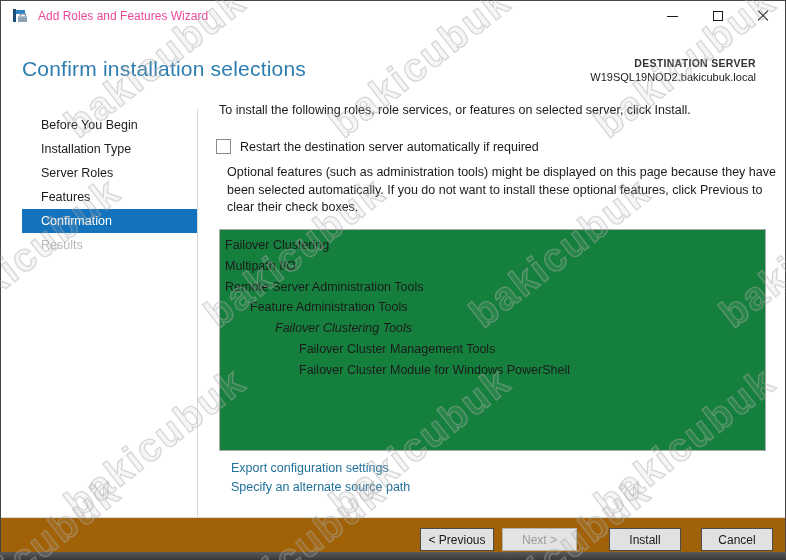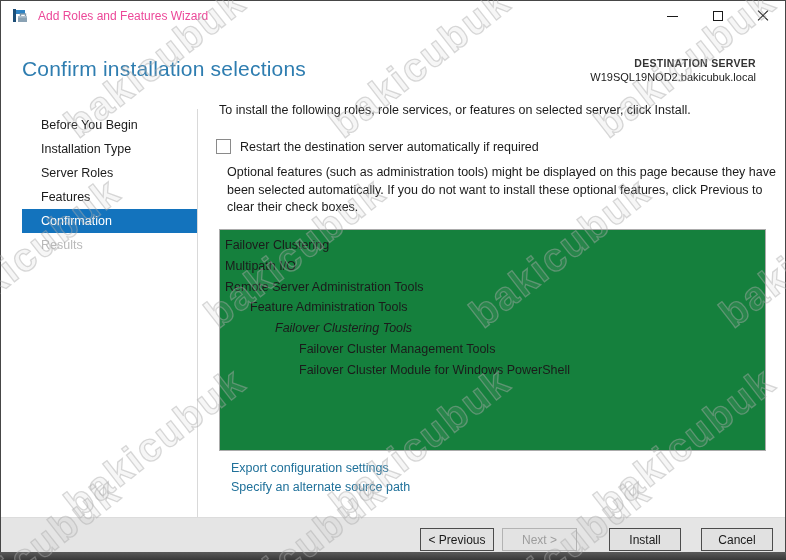--- a/index.html
+++ b/index.html
@@ -140,21 +140,21 @@
     font-size: 12.5px; color: #20719a;
     cursor: pointer; white-space: nowrap;
   }
   .link-1 { top: 460px; }
   .link-2 { top: 479px; }
 
   
   .footer {
     position: absolute; left: 0; top: 516px;
     width: 100%; height: 35px;
-    background: #e5e5e5;
+    background: #a16207;
     border-top: 1px solid #dcdcdc;
   }
   .btn {
     position: absolute; top: 10px; height: 23px;
     background: #e1e1e1;
     border: 1px solid #4c4c4c;
     font-family: "Liberation Sans", sans-serif;
     font-size: 12px; color: #1a1a1a;
     text-align: center;
     cursor: default;

